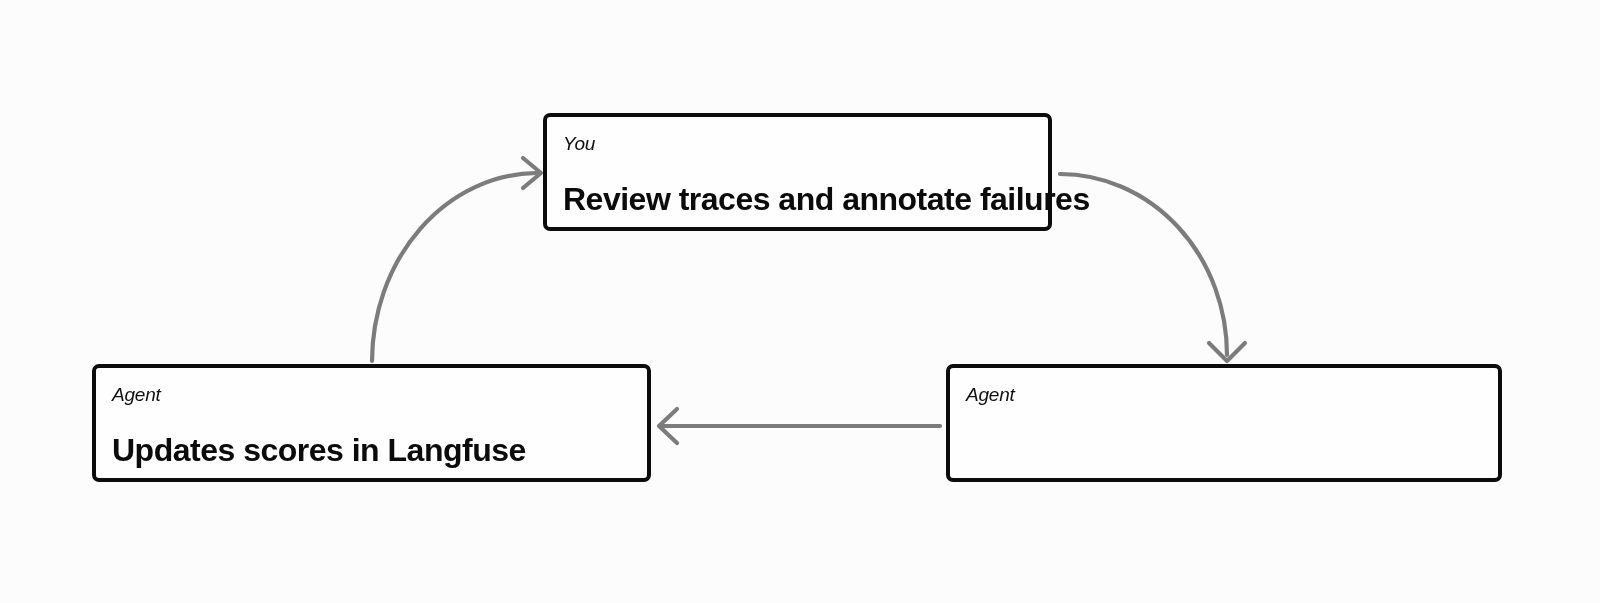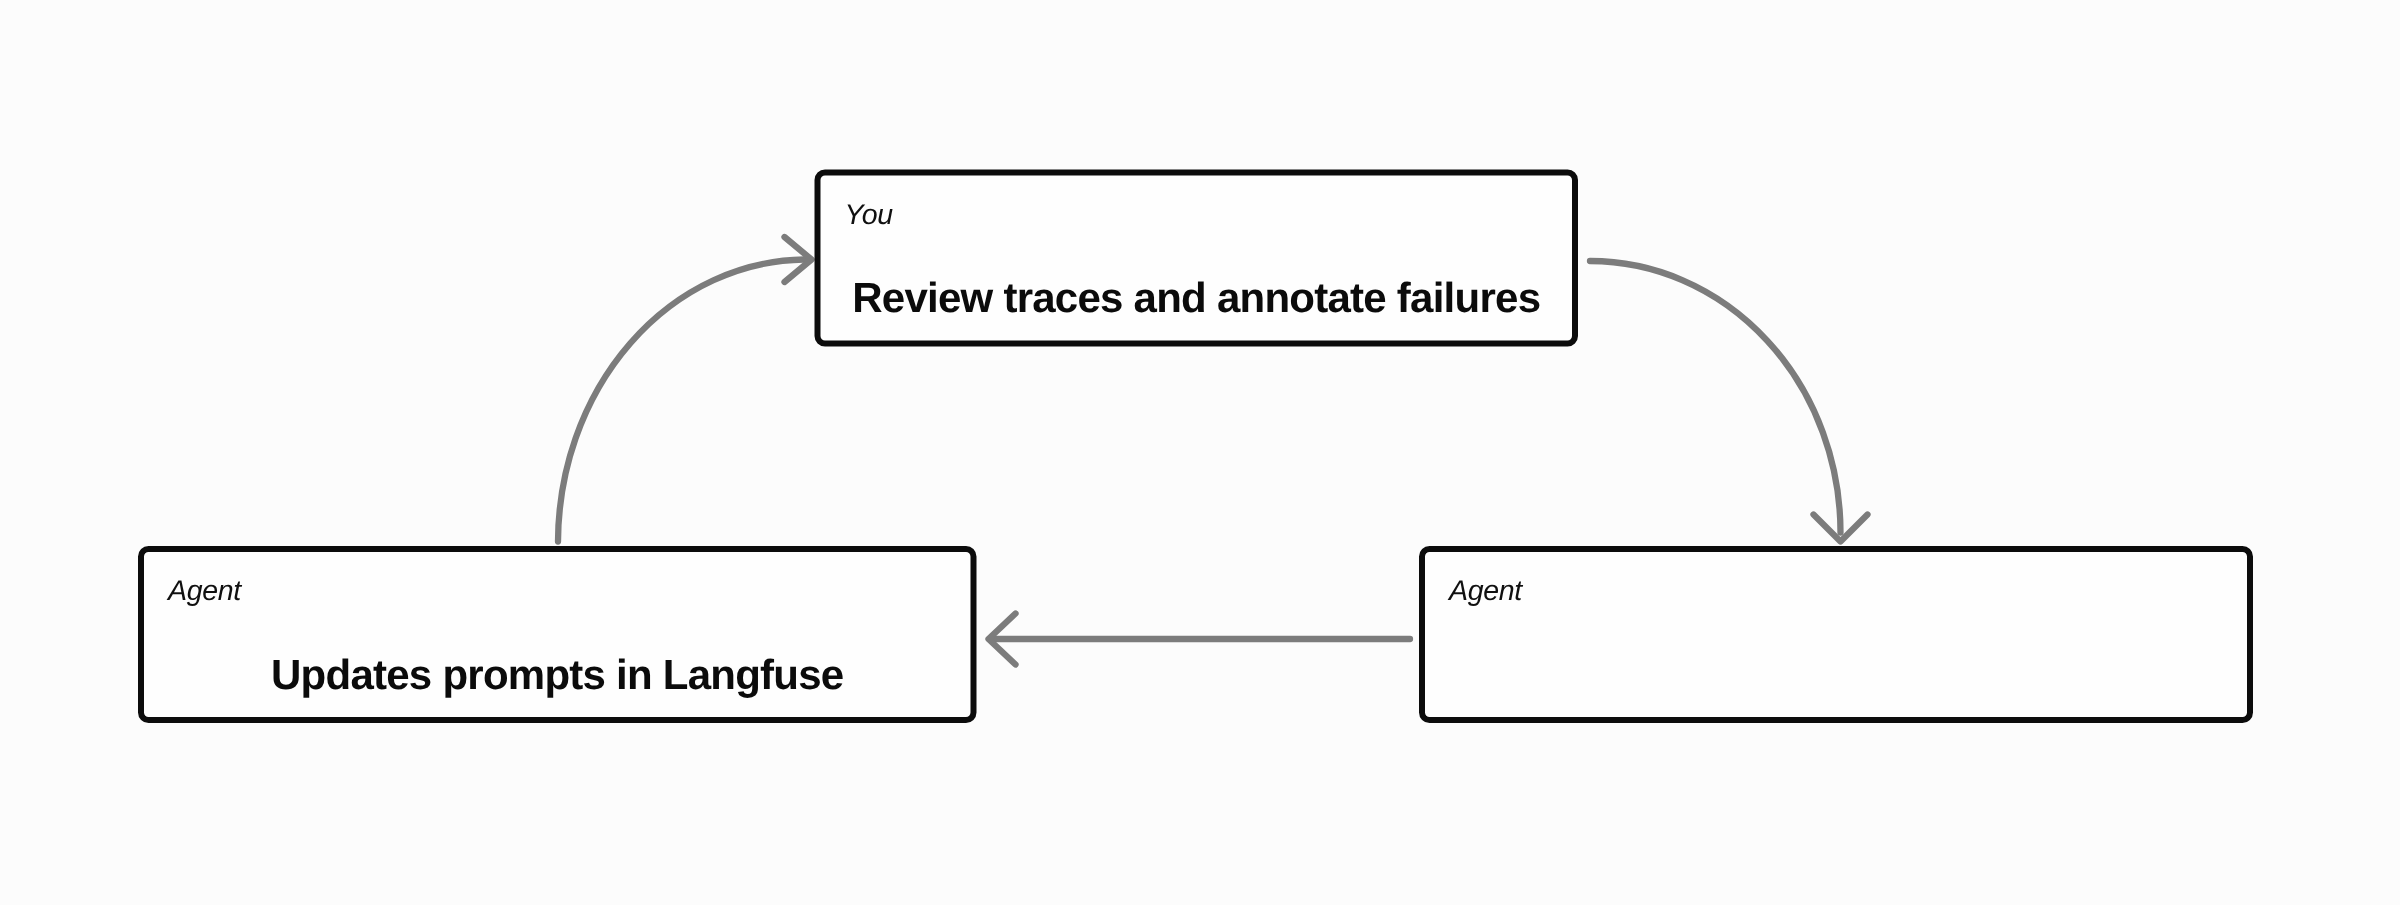--- a/index.html
+++ b/index.html
@@ -36,26 +36,25 @@
   }
   .node-role {
     font-style: italic;
     font-size: 19px;
     line-height: 23px;
     letter-spacing: -0.2px;
     color: #101010;
   }
   .node-title {
     font-weight: bold;
-    font-size: 28px;
+    font-size: 32px;
     line-height: 30px;
     letter-spacing: -0.5px;
     white-space: nowrap;
     color: #0b0b0b;
-    text-align: center;
   }
   .node--top { left: 543px; top: 113px; width: 509px; height: 118px; }
   .node--bottom-left { left: 92px; top: 364px; width: 559px; height: 118px; }
   .node--bottom-right { left: 946px; top: 364px; width: 556px; height: 118px; }
 </style>
 </head>
 <body>
 
 <div class="canvas">
 
@@ -77,20 +76,20 @@
     </g>
   </svg>
 
   <div class="node node--top">
     <span class="node-role">You</span>
     <span class="node-title">Review traces and annotate failures</span>
   </div>
 
   <div class="node node--bottom-left">
     <span class="node-role">Agent</span>
-    <span class="node-title">Updates prompts in Langfuse</span>
+    <span class="node-title">Updates scores in Langfuse</span>
   </div>
 
   <div class="node node--bottom-right">
     <span class="node-role">Agent</span>
   </div>
 
 </div>
 
 </body></html>

